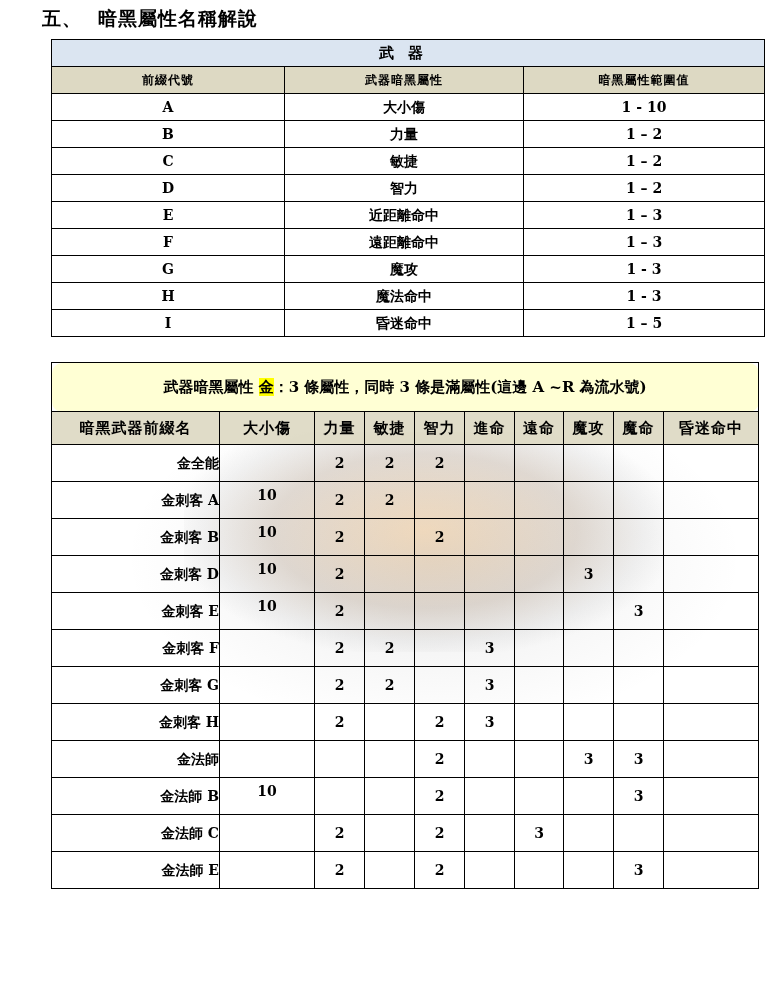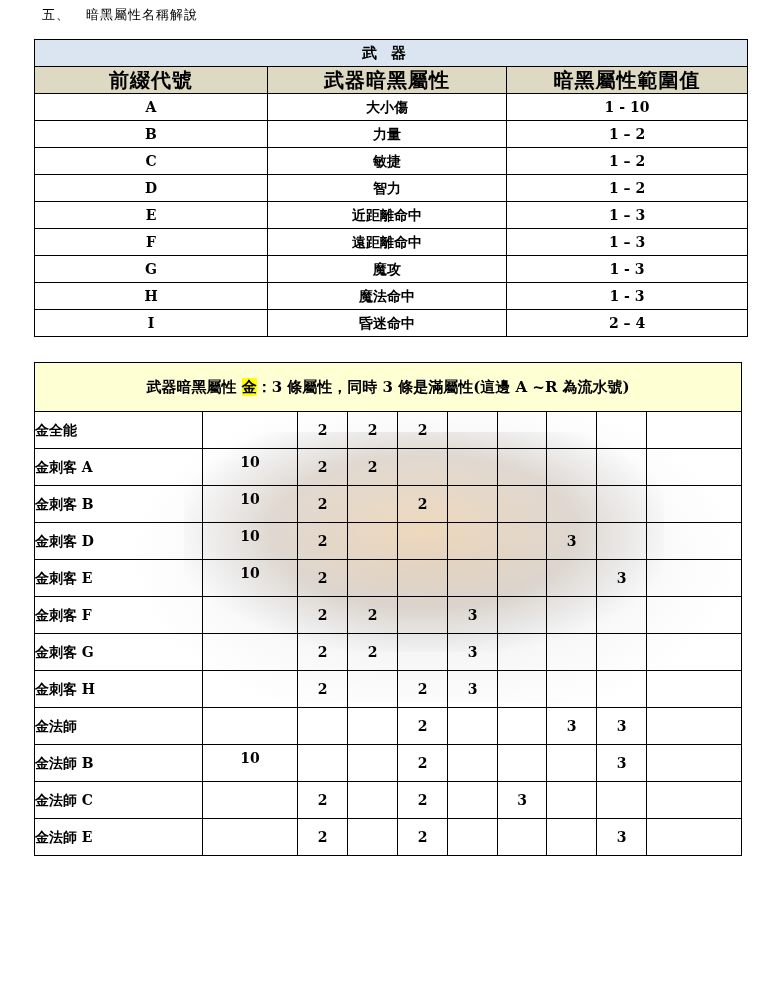--- a/index.html
+++ b/index.html
@@ -1,34 +1,34 @@
 <!DOCTYPE html>
 <html><head>
 <meta charset="utf-8">
 <style>
   html,body{margin:0;padding:0;background:#ffffff;}
   body{width:781px;height:1002px;position:relative;overflow:hidden;font-family:"DejaVu Serif","Liberation Serif",serif;color:#000;}
-  .section-title{position:absolute;left:42px;top:6px;font-size:13px;font-weight:normal;letter-spacing:1px;}
+  .section-title{position:absolute;left:42px;top:6px;font-size:19px;font-weight:bold;letter-spacing:1px;}
   .section-title .num{margin-right:16px;}
-  table{border-collapse:collapse;position:absolute;table-layout:fixed;}
+  table{border-collapse:collapse;position:absolute;table-layout:fixed;margin-left:17px;}
   td,th{border:1.3px solid #000;padding:0;text-align:center;font-weight:bold;font-size:14px;line-height:1;}
   #t1{left:34px;top:39px;width:713px;}
   #t1 .cap td{background:#dbe5f1;height:26px;letter-spacing:14px;font-size:15px;}
-  #t1 .hdr th{background:#ddd9c3;height:26px;font-size:20px;letter-spacing:1px;}
+  #t1 .hdr th{background:#ddd9c3;height:26px;font-size:12px;letter-spacing:1px;}
   #t1 .row td{height:26px;font-size:14px;}
   #t2wrap{position:absolute;left:34px;top:362px;width:707px;height:640px;}
   .wm{position:absolute;pointer-events:none;}
   .wm1{left:150px;top:70px;width:480px;height:220px;background:radial-gradient(ellipse at 50% 45%,rgba(240,160,60,0.28),rgba(120,80,40,0.18) 45%,rgba(150,150,150,0.10) 65%,rgba(255,255,255,0) 75%);}
   .wm2{left:90px;top:20px;width:620px;height:320px;background:radial-gradient(ellipse at 50% 55%,rgba(90,90,90,0.12),rgba(255,255,255,0) 70%);}
   #t2{left:0;top:0;width:707px;}
-  #t2 .cap td{background:rgba(255,255,204,0.85);height:48px;font-size:15px;}
+  #t2 .cap td{background:rgba(255,255,204,0.85);height:48px;font-size:15px;border-radius:10px;}
   #t2 .hl{background:#ffff00;}
   #t2 .hdr th{background:rgba(221,217,195,0.92);height:32px;font-size:15px;letter-spacing:1px;}
   #t2 .row td{height:30px;font-size:14px;background:transparent;}
-  #t2 .row td.name{text-align:left;}
+  #t2 .row td.name{text-align:right;}
   #t2 .row td.v{vertical-align:middle;}
   #t2 .row td.dmg{vertical-align:top;padding-top:6px;}
 </style>
 </head>
 <body>
 
 <div class="section-title">
   <span class="num">五、</span><span>暗黑屬性名稱解說</span>
 </div>
 
@@ -85,21 +85,21 @@
         <td>1 - 3</td>
       </tr>
       <tr class="row">
         <td>H</td>
         <td>魔法命中</td>
         <td>1 - 3</td>
       </tr>
       <tr class="row">
         <td>I</td>
         <td>昏迷命中</td>
-        <td>2 – 4</td>
+        <td>1 – 5</td>
       </tr>
     </tbody>
 </table>
 
 <div id="t2wrap">
   <div class="wm wm2"></div>
   <div class="wm wm1"></div>
   <table id="t2">
     <colgroup>
       <col style="width:168px">
@@ -110,20 +110,32 @@
         <col style="width:50px">
         <col style="width:49px">
         <col style="width:50px">
         <col style="width:50px">
         <col style="width:95px">
     </colgroup>
     <tbody>
         <tr class="cap">
           <td colspan="10"><span>武器暗黑屬性 </span><span class="hl">金</span><span>：3 條屬性，同時 3 條是滿屬性(這邊 A ~R 為流水號)</span></td>
         </tr>
+    <tr class="hdr" id="t2hdr">
+          <th>暗黑武器前綴名</th>
+          <th>大小傷</th>
+          <th>力量</th>
+          <th>敏捷</th>
+          <th>智力</th>
+          <th>進命</th>
+          <th>遠命</th>
+          <th>魔攻</th>
+          <th>魔命</th>
+          <th>昏迷命中</th>
+        </tr>
     </tbody>
       <tbody id="t2body">
         <tr class="row">
           <td class="name">金全能</td>
           <td class="dmg"></td>
           <td class="v">2</td>
           <td class="v">2</td>
           <td class="v">2</td>
           <td class="v"></td>
           <td class="v"></td>

